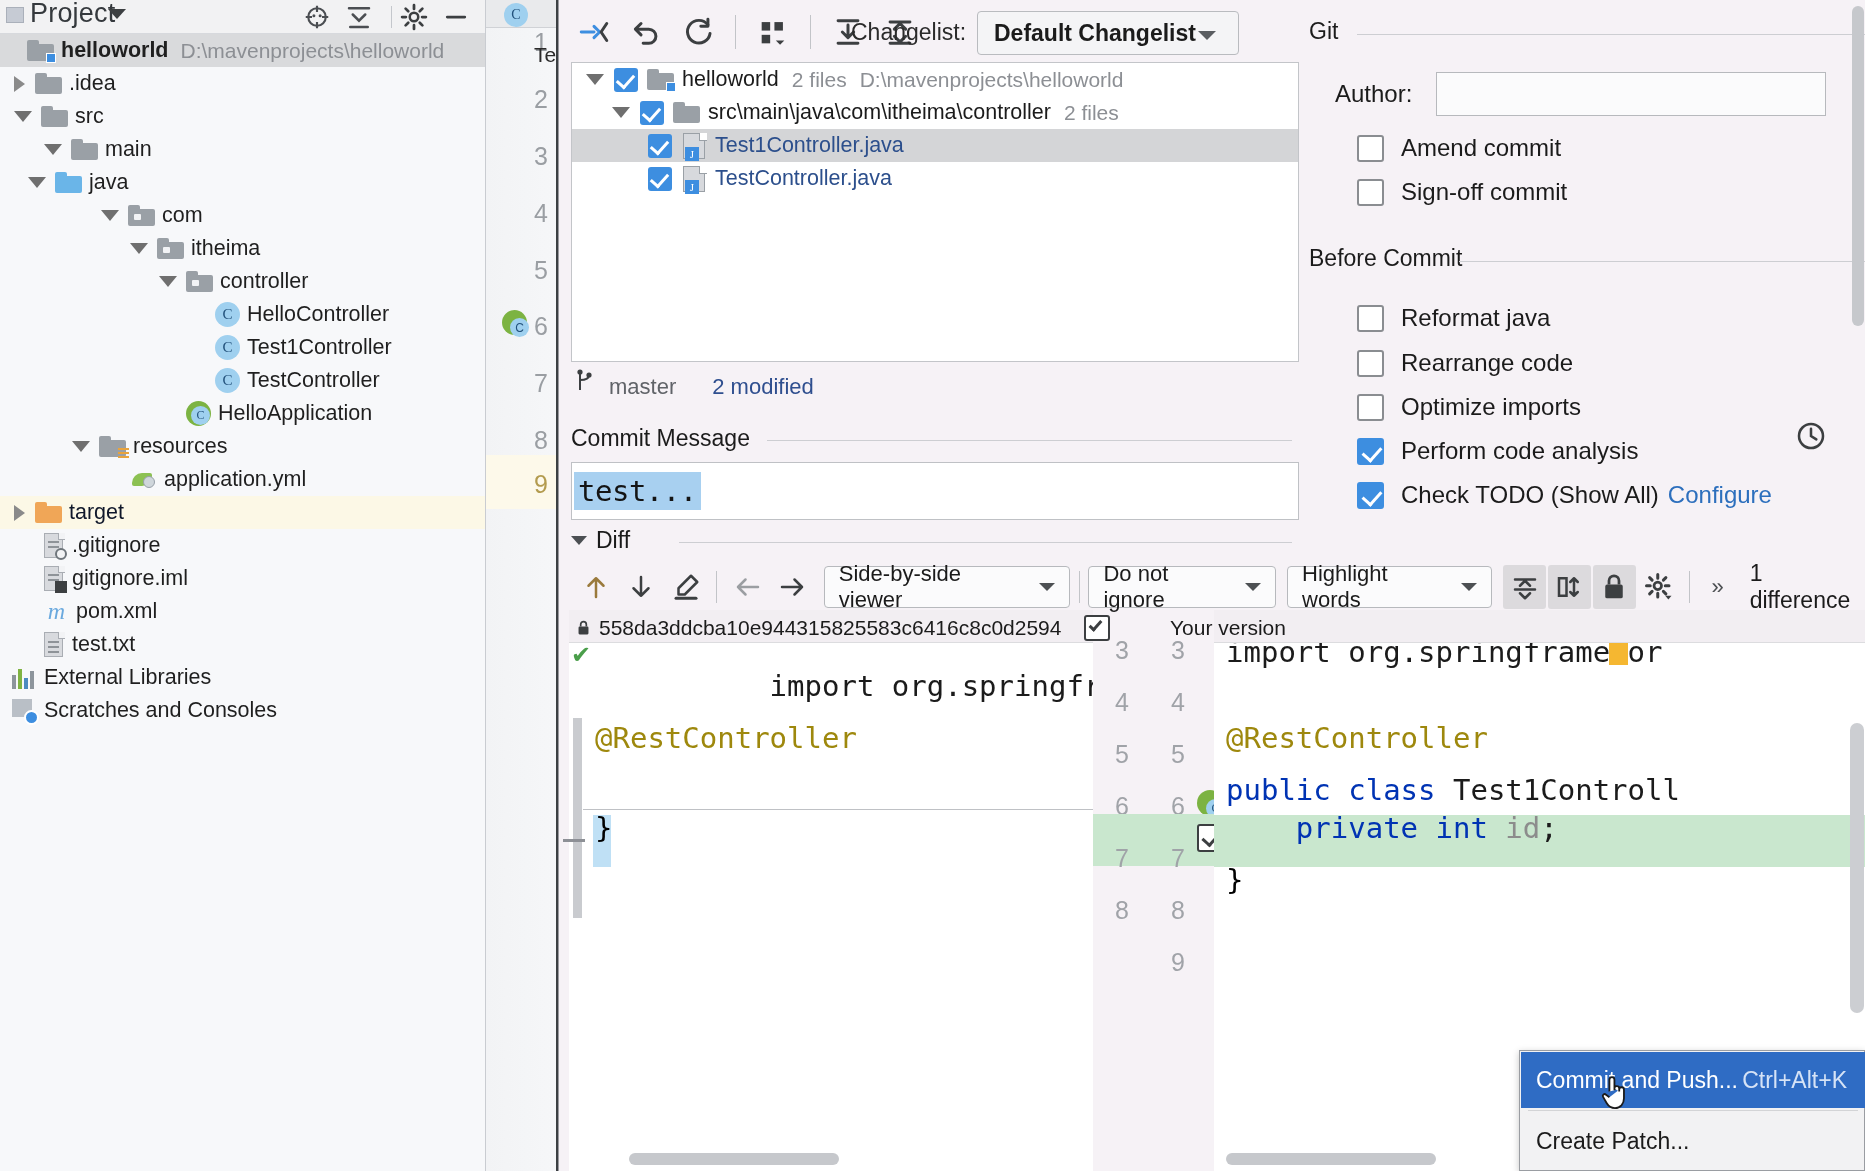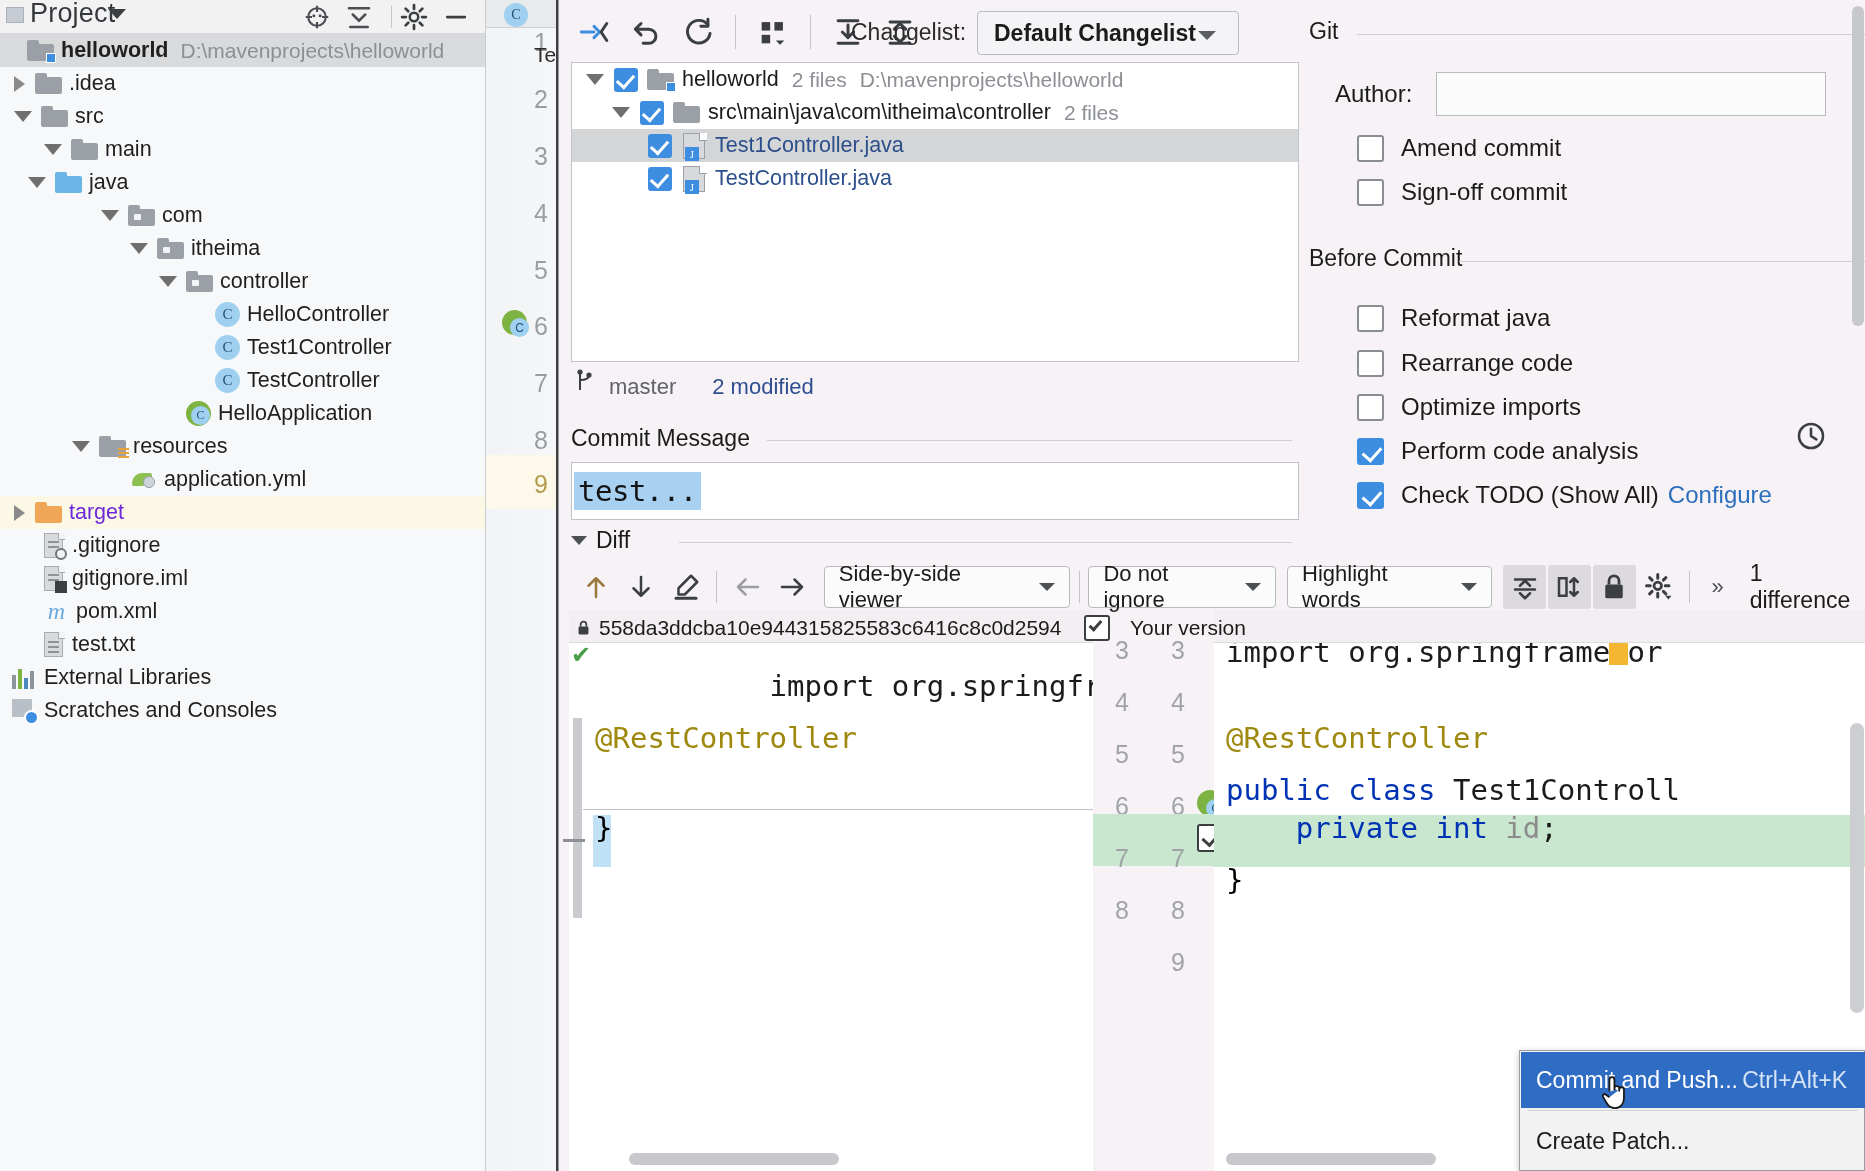--- a/index.html
+++ b/index.html
@@ -39,21 +39,21 @@
   .row.sel-proj { background:#d9dadc; }
   .row.highlight-yellow { background:#fcf8e6; }
   .arrow { width:0;height:0;flex:0 0 auto; }
   .arrow.right { border-top:8px solid transparent;border-bottom:8px solid transparent;border-left:11px solid #8a8a8a; }
   .arrow.down  { border-left:9px solid transparent;border-right:9px solid transparent;border-top:11px solid #6f6f6f; }
   .arrow.blank { width:11px;height:1px;border:none; }
   .ico { flex:0 0 auto; position:relative; }
   .lbl { margin-left:7px; }
   .lbl.bold { font-weight:bold; }
   .path-muted { color:#8c8f94; margin-left:12px; font-size:21px; }
-  .lbl.orange { color:#6d28d9; }
+  .lbl.orange { color:#0f172a; }
 
   
   .folder { width:27px; height:21px; }
   .folder .f-body { position:absolute; left:0; top:4px; width:27px; height:17px; background:#9aa0a6; border-radius:2px;}
   .folder .f-tab  { position:absolute; left:0; top:0px; width:12px; height:6px; background:#9aa0a6; border-radius:2px 2px 0 0;}
   .folder.blue .f-body, .folder.blue .f-tab { background:#6ab5e8; }
   .folder.orange .f-body, .folder.orange .f-tab { background:#f0a657; }
   .folder .badge-sq { position:absolute; right:-2px; bottom:-2px; width:10px;height:10px; background:#3d8ee0; border:1px solid #fff;}
   .folder .dot { position:absolute; left:6px; top:9px; width:7px;height:6px; background:#f2f3f5; border-radius:1px;}
   .folder .lines { position:absolute; right:-3px; bottom:-1px; width:11px; height:12px;}
@@ -659,21 +659,21 @@
               <path d="M8 10V7a4 4 0 0 1 8 0v3" fill="none" stroke="#3c3f41" stroke-width="2.4"></path>
             </svg>
         </span>
         <span style="margin-left:7px;">558da3ddcba10e944315825583c6416c8c0d2594</span>
       </div>
 
       <div class="pane-title" id="right-title">
         <span style="margin-left:-130px;display:inline-flex;width:26px;height:26px;border:2px solid #3c3f41;border-radius:3px;background:#fff;position:relative;">
           <span style="position:absolute;left:6px;top:1px;width:7px;height:13px;border:solid #3c3f41;border-width:0 3px 3px 0;transform:rotate(42deg);"></span>
         </span>
-        <span style="margin-left:20px;">Your version</span>
+        <span style="margin-left:60px;">Your version</span>
       </div>
 
       <div id="left-pane">
         <div class="ok-check" style="top:-2px;">✔</div>
         <div class="codeline" style="left:26px; top:-8px;">
           <span class="id">import org.springframewo</span>
         </div>
         <div style="position:absolute;left:4px;top:75px;width:9px;height:200px;background:#c9cbcf;"></div>
         <div class="codeline ann" style="left:26px; top:78px;">@RestController</div>
         <div style="position:absolute;left:14px;top:166px;width:510px;height:1px;background:#bfc1c5;"></div>

